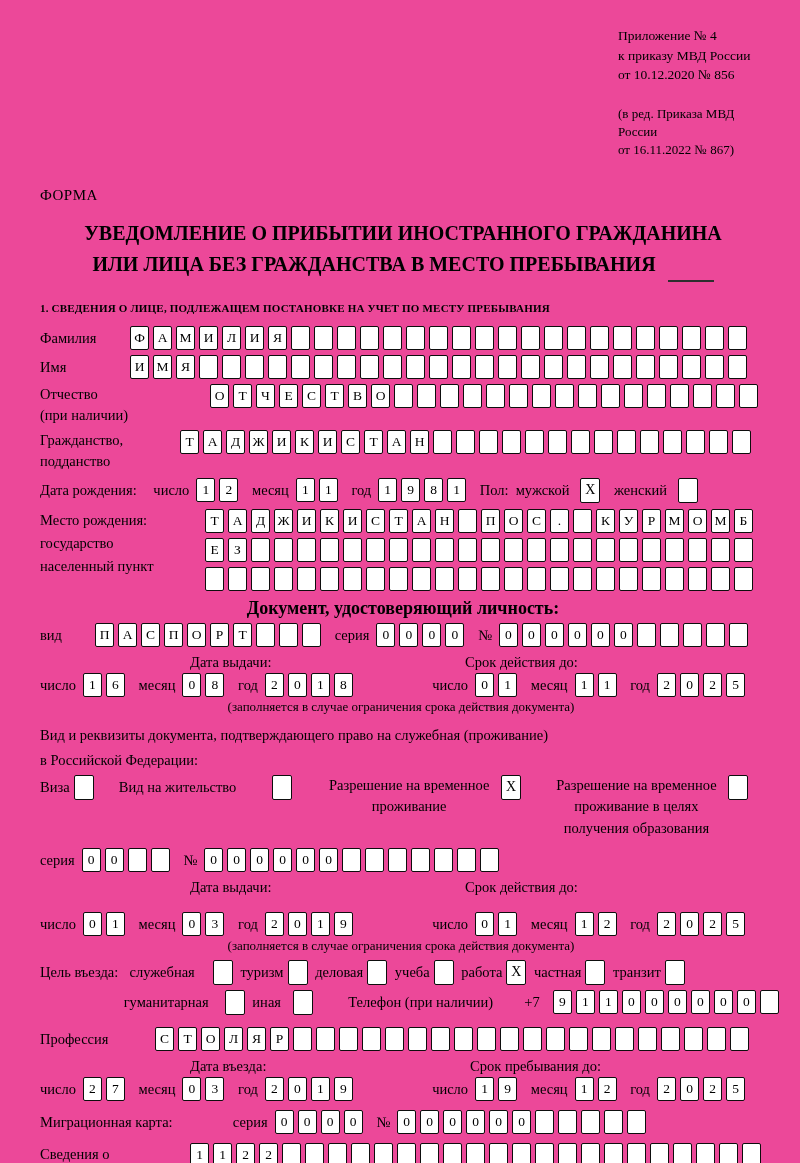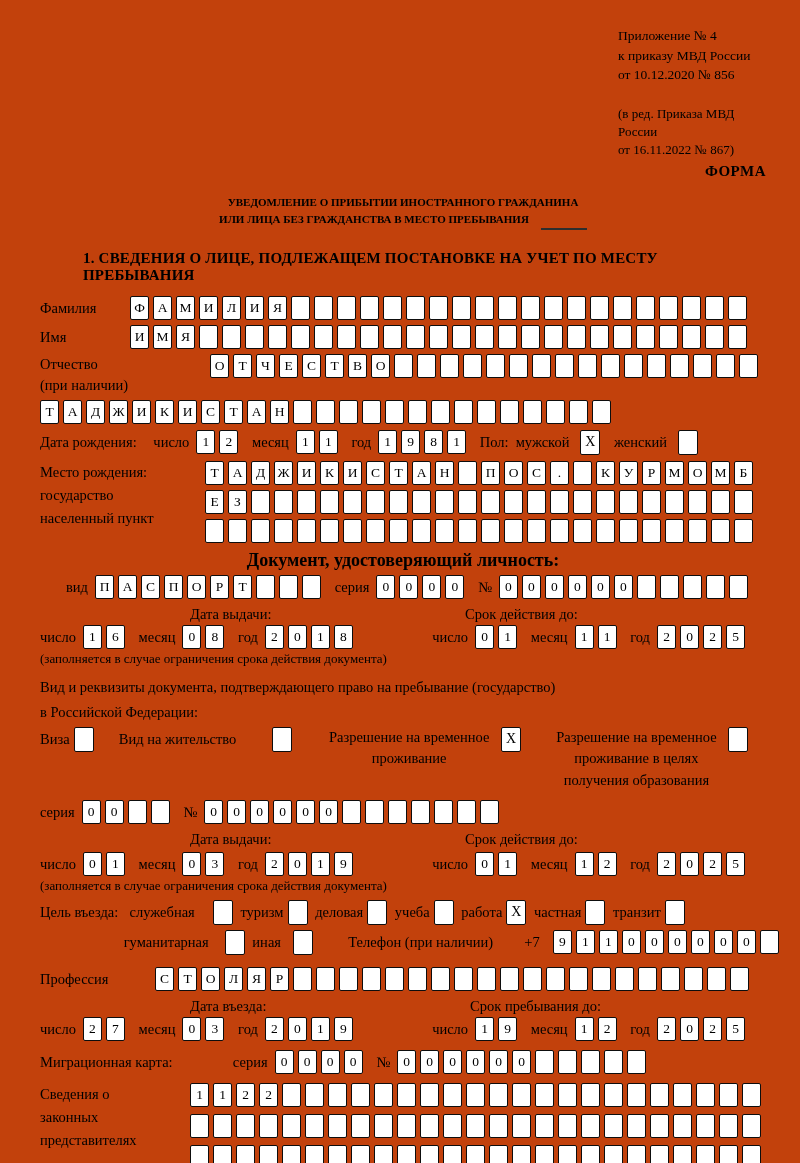--- a/index.html
+++ b/index.html
@@ -1,54 +1,54 @@
 <!DOCTYPE html>
 <html><head>
 <meta charset="utf-8">
 <style>
   html,body{margin:0;padding:0;background:#fff;}
   .page{
     width:800px;height:1163px;box-sizing:border-box;
     padding:26px 34px 0 40px;
     font-family:"Liberation Serif","DejaVu Serif",serif;
-    color:#000;font-size:14.5px;overflow:hidden;position:relative;background:#c2410c;
+    color:#000;font-size:14.5px;overflow:hidden;position:relative;background:#ec4899;
   }
   
   .appendix{margin-left:578px;font-size:13.5px;line-height:1.45;}
   .edition{margin-left:578px;font-size:13px;line-height:1.4;margin-top:20px;}
-  .forma{text-align:right;font-weight:bold;font-size:15px;margin-top:4px;letter-spacing:0.5px;}
+  .forma{font-weight:normal;font-size:15px;margin-top:28px;letter-spacing:0.5px;}
   
-  .title{text-align:center;font-weight:bold;font-size:11px;line-height:1.55;margin-top:14px;}
+  .title{text-align:center;font-weight:bold;font-size:20px;line-height:1.55;margin-top:14px;}
   .uline{display:inline-block;width:46px;border-bottom:2.5px solid #2e2e2e;margin-left:12px;}
-  .sec1{font-weight:bold;font-size:15px;margin-top:20px;letter-spacing:0.2px;margin-left:43px;}
+  .sec1{font-weight:bold;font-size:11px;margin-top:20px;letter-spacing:0.2px;}
   
   .row{white-space:nowrap;margin-top:4px;min-height:25px;}
   .frow{display:flex;align-items:flex-start;margin-top:4px;}
   .cells{display:inline-block;white-space:nowrap;vertical-align:top;}
   .cell{
     display:inline-block;box-sizing:border-box;width:19px;height:24px;
     border:1.6px solid #0d0d0d;border-radius:2px;margin-right:4px;
     text-align:center;line-height:21px;font-size:13.5px;vertical-align:top;background:#fff;
   }
   .chk{
     display:inline-block;box-sizing:border-box;width:20px;height:25px;
     border:1.6px solid #0d0d0d;border-radius:2px;text-align:center;line-height:22px;
     font-size:14px;vertical-align:top;margin:0 4px;background:#fff;
   }
   .lbl{display:inline-block;vertical-align:top;line-height:24px;}
   .w90{width:90px;}.w140{width:140px;}.w170{width:170px;}.w115{width:115px;}
   .labelcol{flex:0 0 auto;line-height:22px;}
   .stack{line-height:21px;}
-  .dlbl{display:inline-block;vertical-align:top;line-height:24px;margin:0 7px 0 6px;text-align:right;}
+  .dlbl{display:inline-block;vertical-align:top;line-height:24px;margin:0 7px 0 6px;}
   .dlbl.first{margin-left:0;}
   .center-b{font-weight:bold;text-align:center;margin-top:6px;font-size:18px;}
   .dp-heads{white-space:nowrap;margin-top:6px;font-size:14.5px;}
   .dp-h1{display:inline-block;margin-left:160px;}
   .dp-h2{display:inline-block;}
-  .note{text-align:left;font-size:13px;margin-top:1px;padding-right:4px;}
+  .note{text-align:center;font-size:13px;margin-top:1px;padding-right:4px;}
   .gap{display:inline-block;}
   .optlabel{display:inline-block;vertical-align:top;line-height:25px;}
   .optwrap{display:inline-block;vertical-align:top;white-space:normal;text-align:center;line-height:1.5;}
   .intro{margin-top:8px;line-height:1.7;}
 </style>
 </head>
 <body>
 
 <div class="page">
 
@@ -82,20 +82,24 @@
 
   <div class="frow">
     <div class="labelcol w170 stack">
       <div>Отчество</div>
       <div>(при наличии)</div>
     </div>
     <span class="cells"><span class="cell">О</span><span class="cell">Т</span><span class="cell">Ч</span><span class="cell">Е</span><span class="cell">С</span><span class="cell">Т</span><span class="cell">В</span><span class="cell">О</span><span class="cell"></span><span class="cell"></span><span class="cell"></span><span class="cell"></span><span class="cell"></span><span class="cell"></span><span class="cell"></span><span class="cell"></span><span class="cell"></span><span class="cell"></span><span class="cell"></span><span class="cell"></span><span class="cell"></span><span class="cell"></span><span class="cell"></span><span class="cell"></span></span>
   </div>
 
   <div class="frow">
+    <div class="labelcol w140 stack">
+      <div>Гражданство,</div>
+      <div>подданство</div>
+    </div>
     <span class="cells"><span class="cell">Т</span><span class="cell">А</span><span class="cell">Д</span><span class="cell">Ж</span><span class="cell">И</span><span class="cell">К</span><span class="cell">И</span><span class="cell">С</span><span class="cell">Т</span><span class="cell">А</span><span class="cell">Н</span><span class="cell"></span><span class="cell"></span><span class="cell"></span><span class="cell"></span><span class="cell"></span><span class="cell"></span><span class="cell"></span><span class="cell"></span><span class="cell"></span><span class="cell"></span><span class="cell"></span><span class="cell"></span><span class="cell"></span><span class="cell"></span></span>
   </div>
 
   <div class="row" style="margin-top:6px;">
     <span class="dlbl first">Дата рождения:</span>
     <span class="dlbl">число</span><span class="cells"><span class="cell">1</span><span class="cell">2</span></span>
     <span class="dlbl">месяц</span><span class="cells"><span class="cell">1</span><span class="cell">1</span></span>
     <span class="dlbl">год</span><span class="cells"><span class="cell">1</span><span class="cell">9</span><span class="cell">8</span><span class="cell">1</span></span>
     <span class="dlbl">Пол:</span><span class="dlbl" style="margin-left:0;">мужской</span><span class="chk">X</span>
     <span class="dlbl">женский</span><span class="chk"></span>
@@ -129,21 +133,21 @@
     <span class="dlbl">месяц</span><span class="cells"><span class="cell">0</span><span class="cell">8</span></span>
     <span class="dlbl">год</span><span class="cells"><span class="cell">2</span><span class="cell">0</span><span class="cell">1</span><span class="cell">8</span></span>
     <span class="gap" style="width:62px;"></span>
     <span class="dlbl">число</span><span class="cells"><span class="cell">0</span><span class="cell">1</span></span>
     <span class="dlbl">месяц</span><span class="cells"><span class="cell">1</span><span class="cell">1</span></span>
     <span class="dlbl">год</span><span class="cells"><span class="cell">2</span><span class="cell">0</span><span class="cell">2</span><span class="cell">5</span></span>
   </div>
   <div class="note">(заполняется в случае ограничения срока действия документа)</div>
 
   <div class="intro">
-    <div>Вид и реквизиты документа, подтверждающего право на пребывание (государство)</div>
+    <div>Вид и реквизиты документа, подтверждающего право на служебная (проживание)</div>
     <div>в Российской Федерации:</div>
   </div>
   <div class="row" style="margin-top:2px;">
     <span class="optlabel">Виза</span><span class="chk"></span>
     <span class="gap" style="width:14px;"></span>
     <span class="optlabel">Вид на жительство</span>
     <span class="gap" style="width:28px;"></span><span class="chk"></span>
     <span class="gap" style="width:18px;"></span>
     <span class="optwrap" style="width:176px;">Разрешение на временное проживание</span><span class="chk">X</span>
     <span class="gap" style="width:16px;"></span>
@@ -151,21 +155,21 @@
   </div>
 
   <div class="row" style="margin-top:8px;">
     <span class="dlbl first">серия</span><span class="cells"><span class="cell">0</span><span class="cell">0</span><span class="cell"></span><span class="cell"></span></span>
     <span class="dlbl">№</span><span class="cells"><span class="cell">0</span><span class="cell">0</span><span class="cell">0</span><span class="cell">0</span><span class="cell">0</span><span class="cell">0</span><span class="cell"></span><span class="cell"></span><span class="cell"></span><span class="cell"></span><span class="cell"></span><span class="cell"></span><span class="cell"></span></span>
   </div>
   <div class="dp-heads">
     <span class="dp-h1" style="margin-left:150px;">Дата выдачи:</span>
     <span class="dp-h2" style="margin-left:190px;">Срок действия до:</span>
   </div>
-  <div class="row" style="margin-top:4px;">
+  <div class="row" style="margin-top:16px;">
     <span class="dlbl first">число</span><span class="cells"><span class="cell">0</span><span class="cell">1</span></span>
     <span class="dlbl">месяц</span><span class="cells"><span class="cell">0</span><span class="cell">3</span></span>
     <span class="dlbl">год</span><span class="cells"><span class="cell">2</span><span class="cell">0</span><span class="cell">1</span><span class="cell">9</span></span>
     <span class="gap" style="width:62px;"></span>
     <span class="dlbl">число</span><span class="cells"><span class="cell">0</span><span class="cell">1</span></span>
     <span class="dlbl">месяц</span><span class="cells"><span class="cell">1</span><span class="cell">2</span></span>
     <span class="dlbl">год</span><span class="cells"><span class="cell">2</span><span class="cell">0</span><span class="cell">2</span><span class="cell">5</span></span>
   </div>
   <div class="note">(заполняется в случае ограничения срока действия документа)</div>
 

